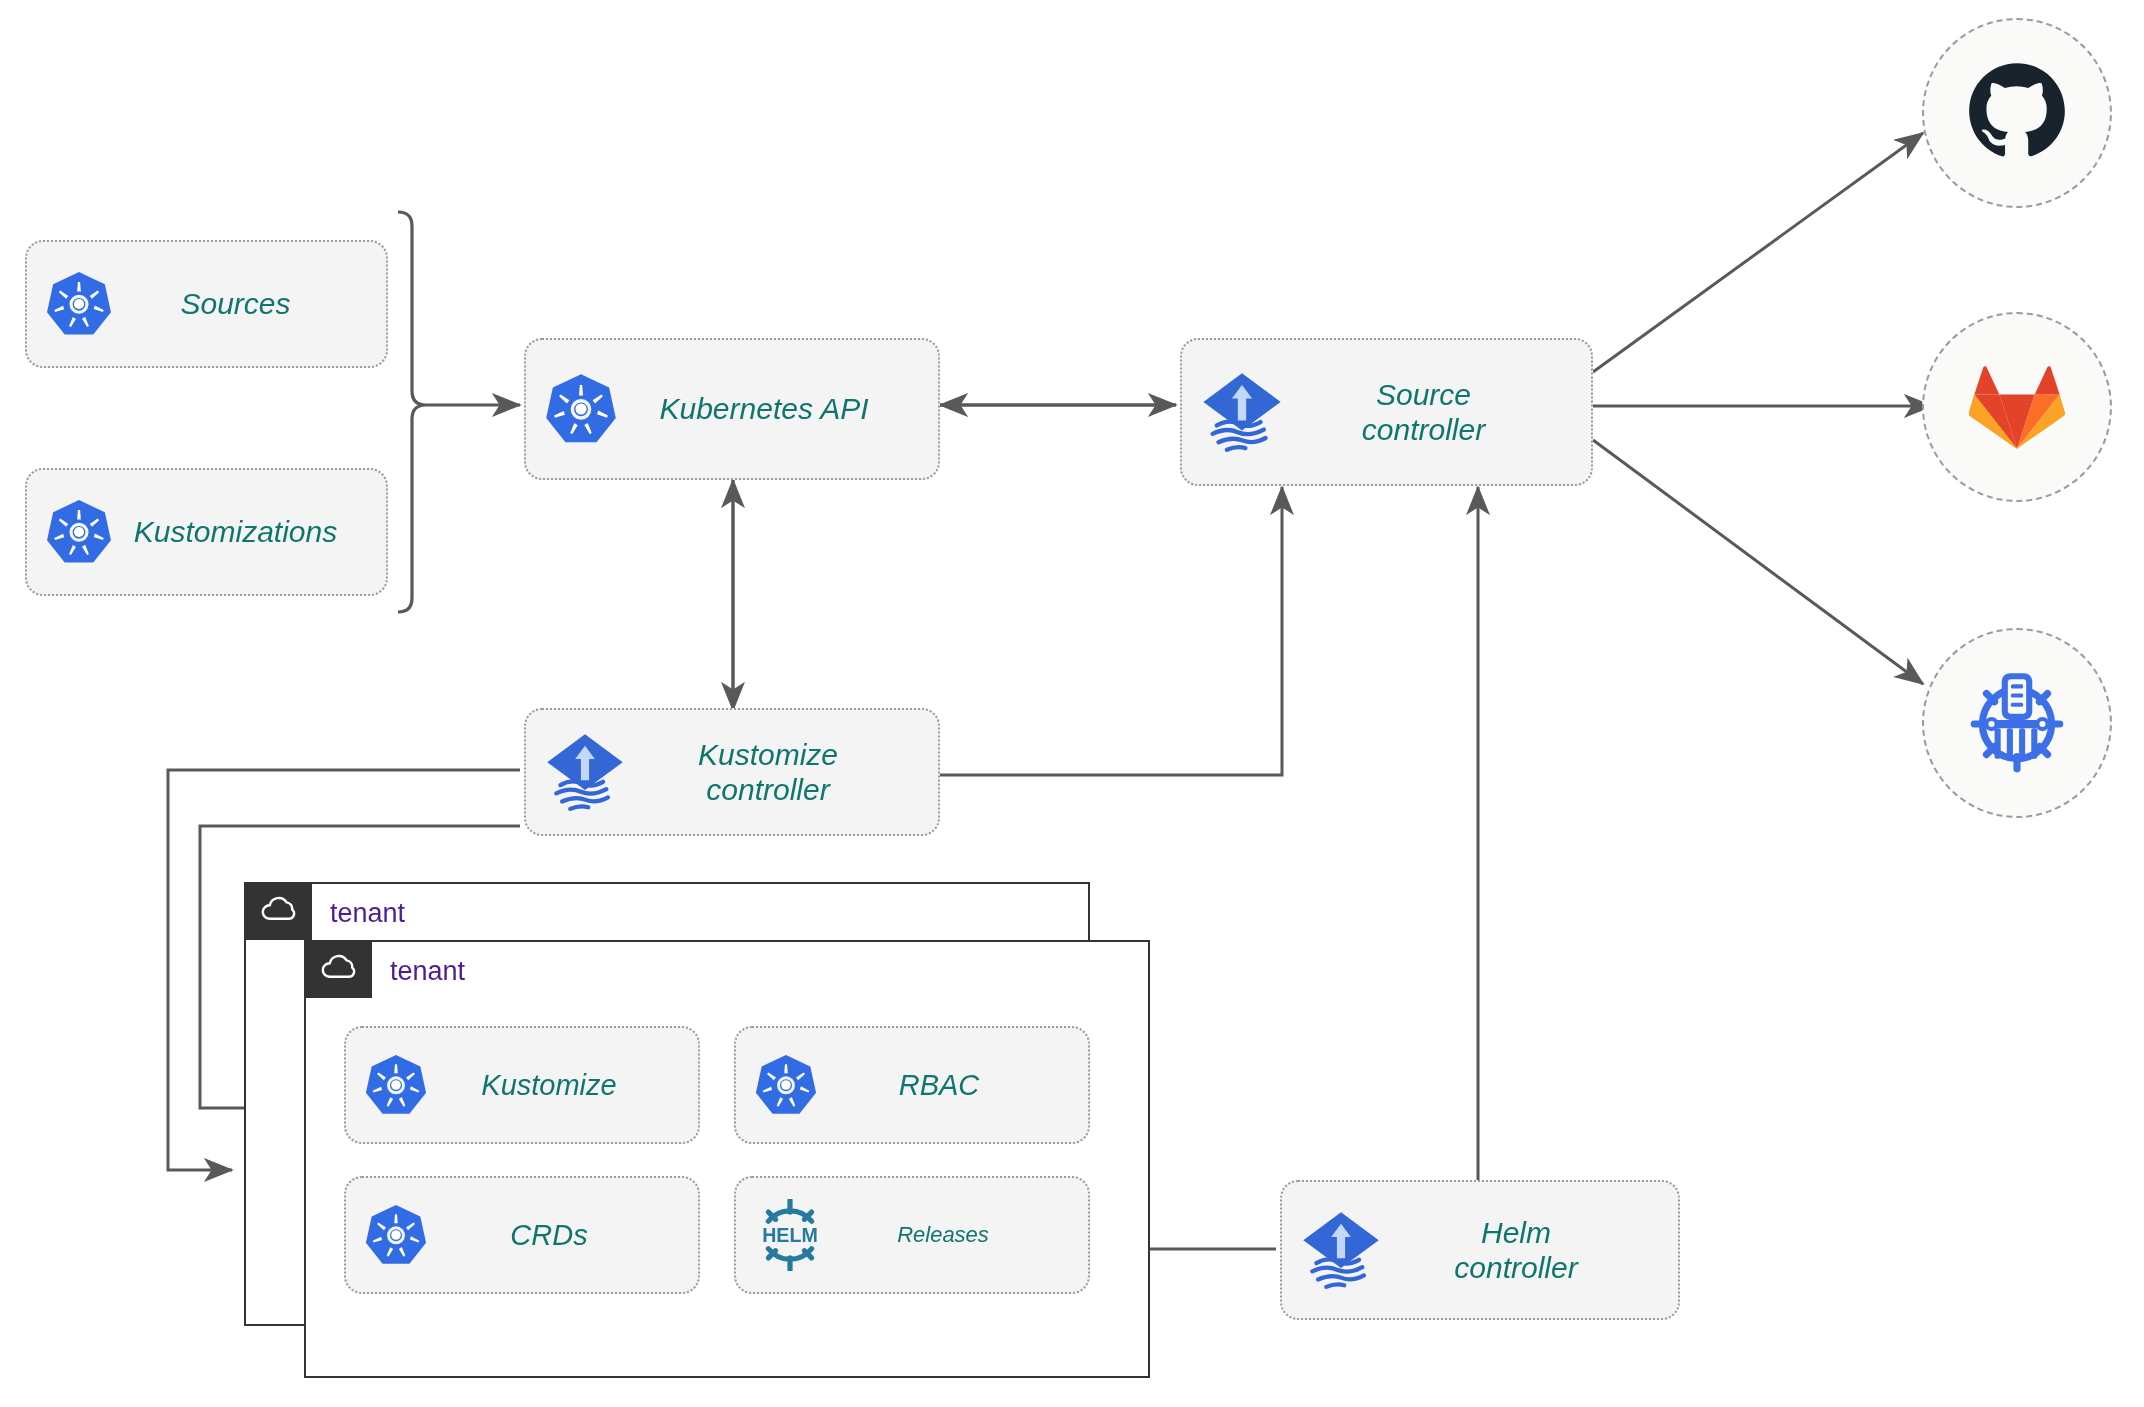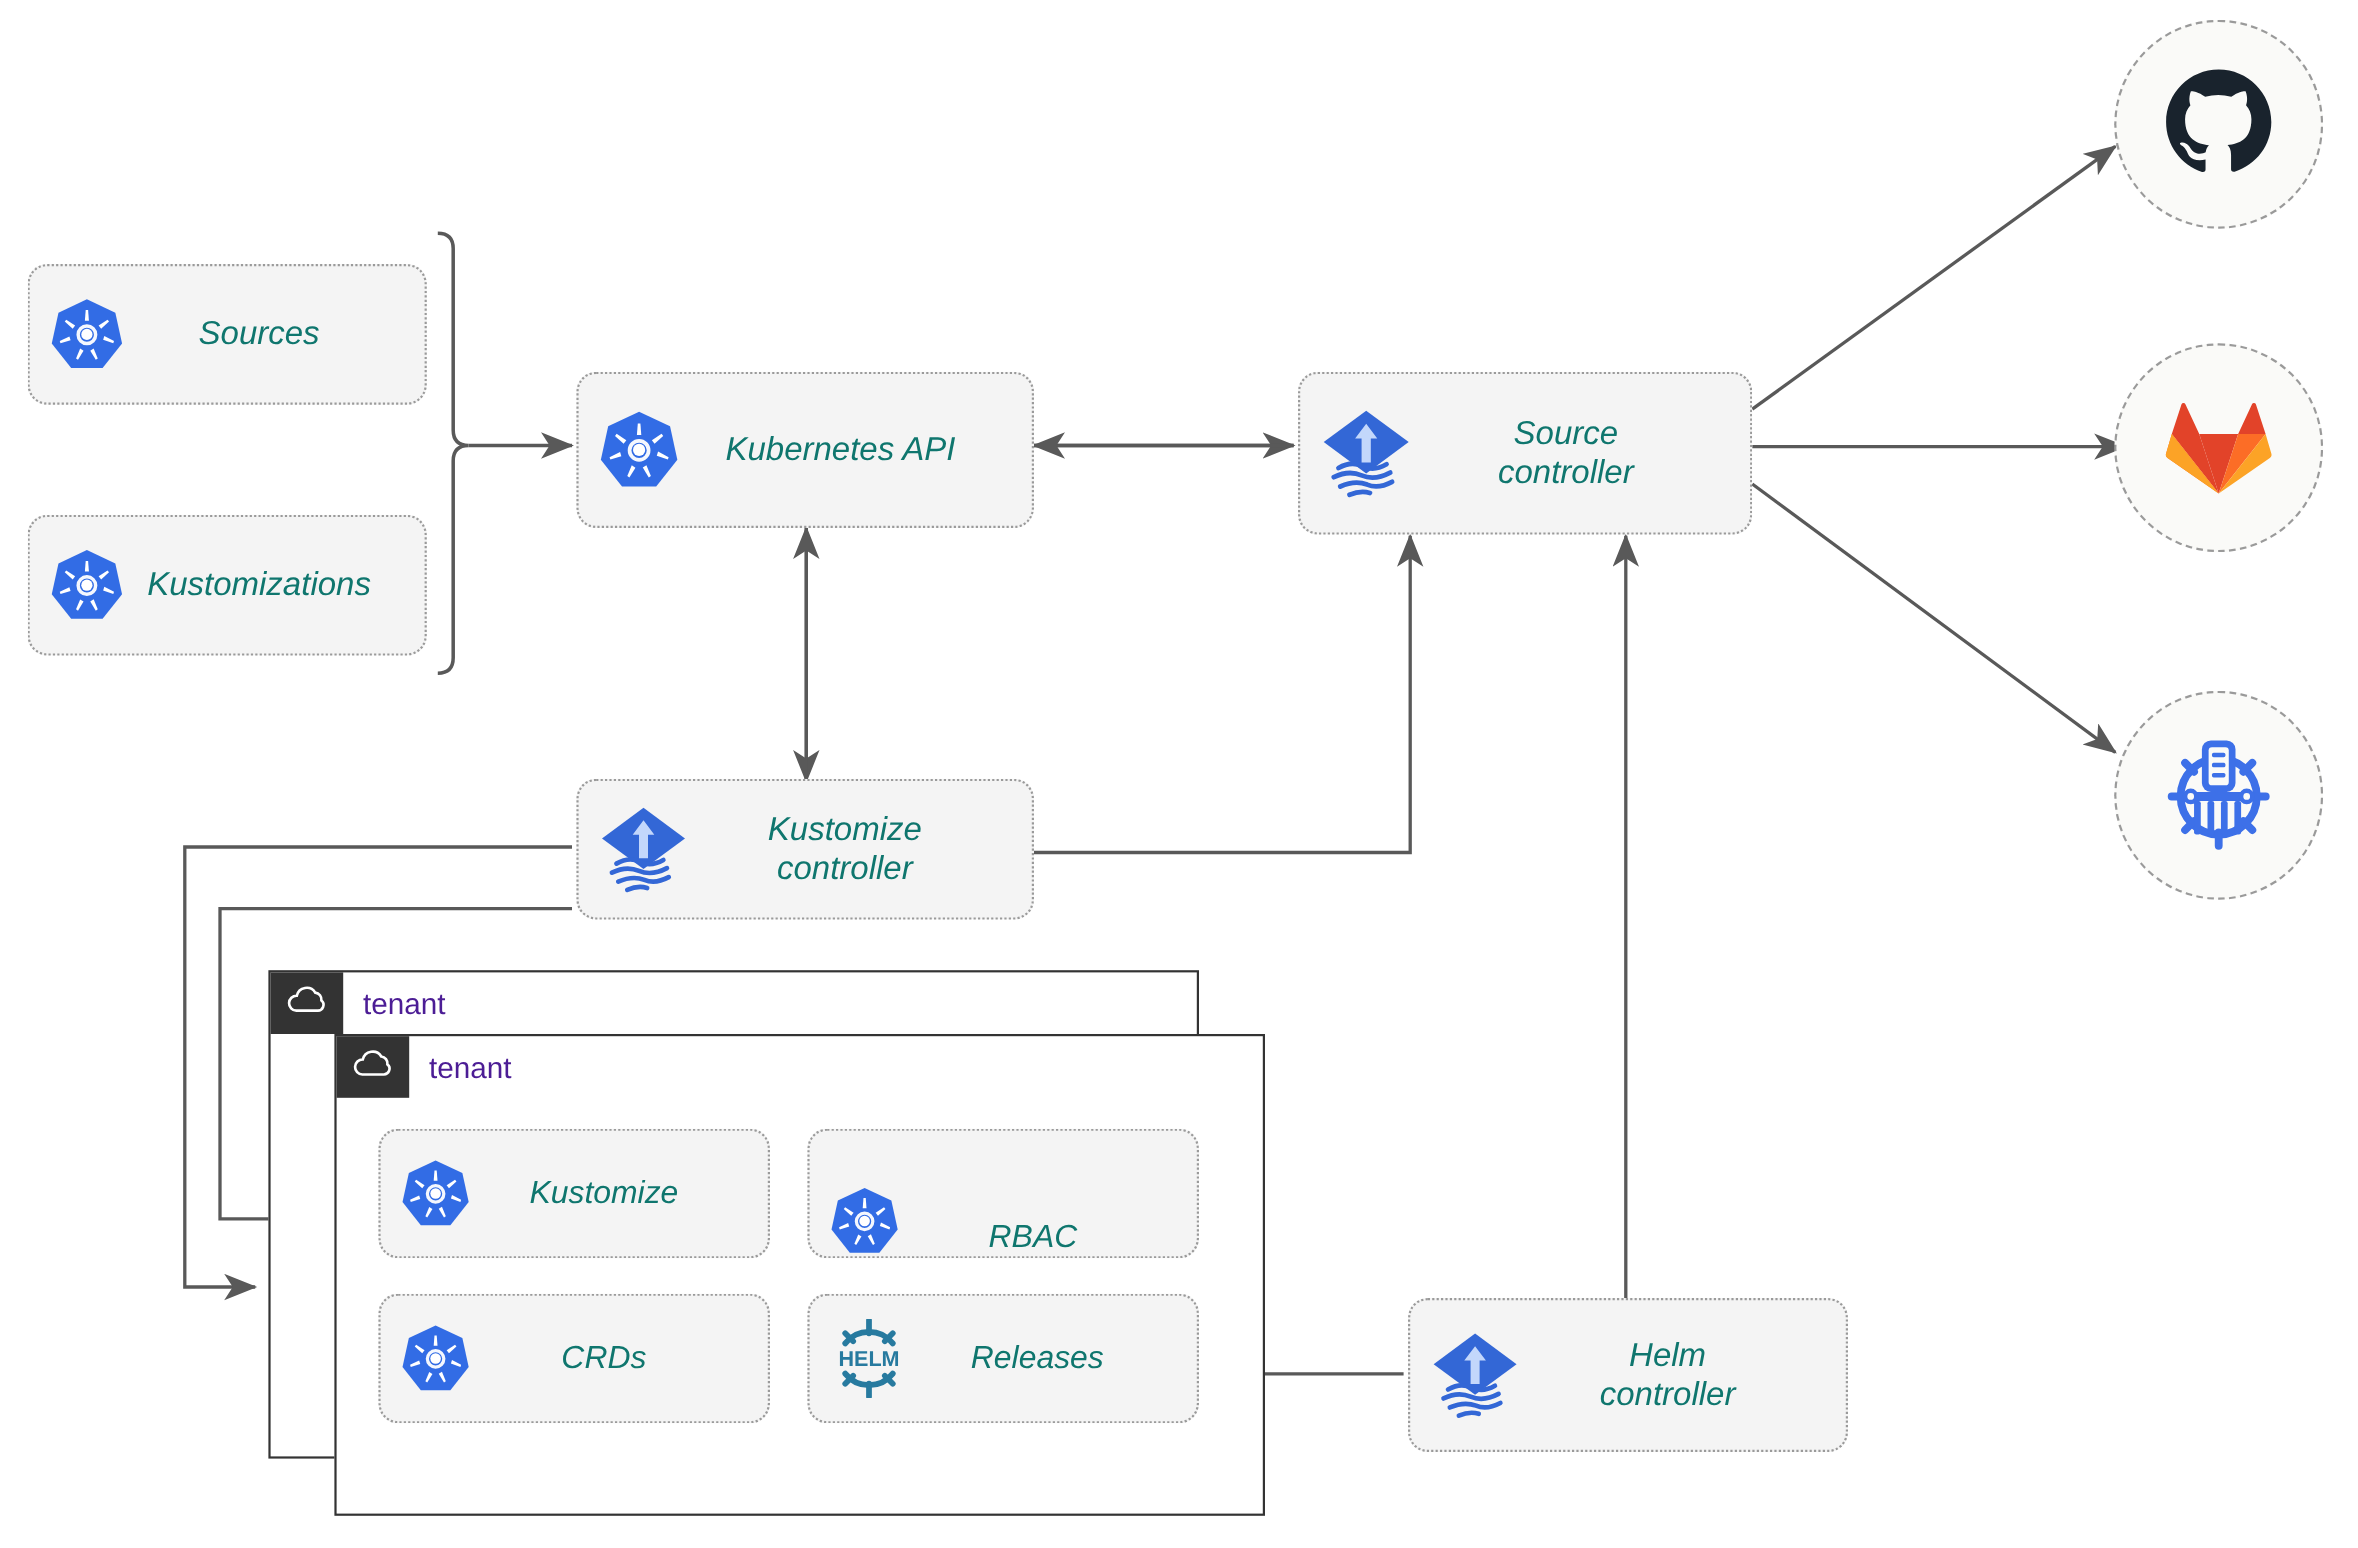--- a/index.html
+++ b/index.html
@@ -297,21 +297,21 @@
 
     <div class="node" style="left:38px;top:84px;width:356px;height:118px;padding:0 18px;">
       <span class="ico">
         <svg width="64" height="64">
             <use href="#ic-k8s"></use>
           </svg>
       </span>
       <span class="lbl" style="font-size:29px;">Kustomize</span>
     </div>
 
-    <div class="node" style="left:428px;top:84px;width:356px;height:118px;padding:0 18px;align-items:flex-end;">
+    <div class="node" style="left:428px;top:84px;width:356px;height:118px;padding:0 18px;">
       <span class="ico">
         <svg width="64" height="64">
             <use href="#ic-k8s"></use>
           </svg>
       </span>
       <span class="lbl" style="font-size:29px;">RBAC</span>
     </div>
 
     <div class="node" style="left:38px;top:234px;width:356px;height:118px;padding:0 18px;">
       <span class="ico">
@@ -321,17 +321,17 @@
       </span>
       <span class="lbl" style="font-size:29px;">CRDs</span>
     </div>
 
     <div class="node" style="left:428px;top:234px;width:356px;height:118px;padding:0 18px;">
       <span class="ico">
         <svg width="72" height="72">
             <use href="#ic-helm"></use>
           </svg>
       </span>
-      <span class="lbl" style="font-size:29px;">Releases</span>
+      <span class="lbl" style="font-size:22px;">Releases</span>
     </div>
   </div>
 
 </div>
 
 </body></html>

